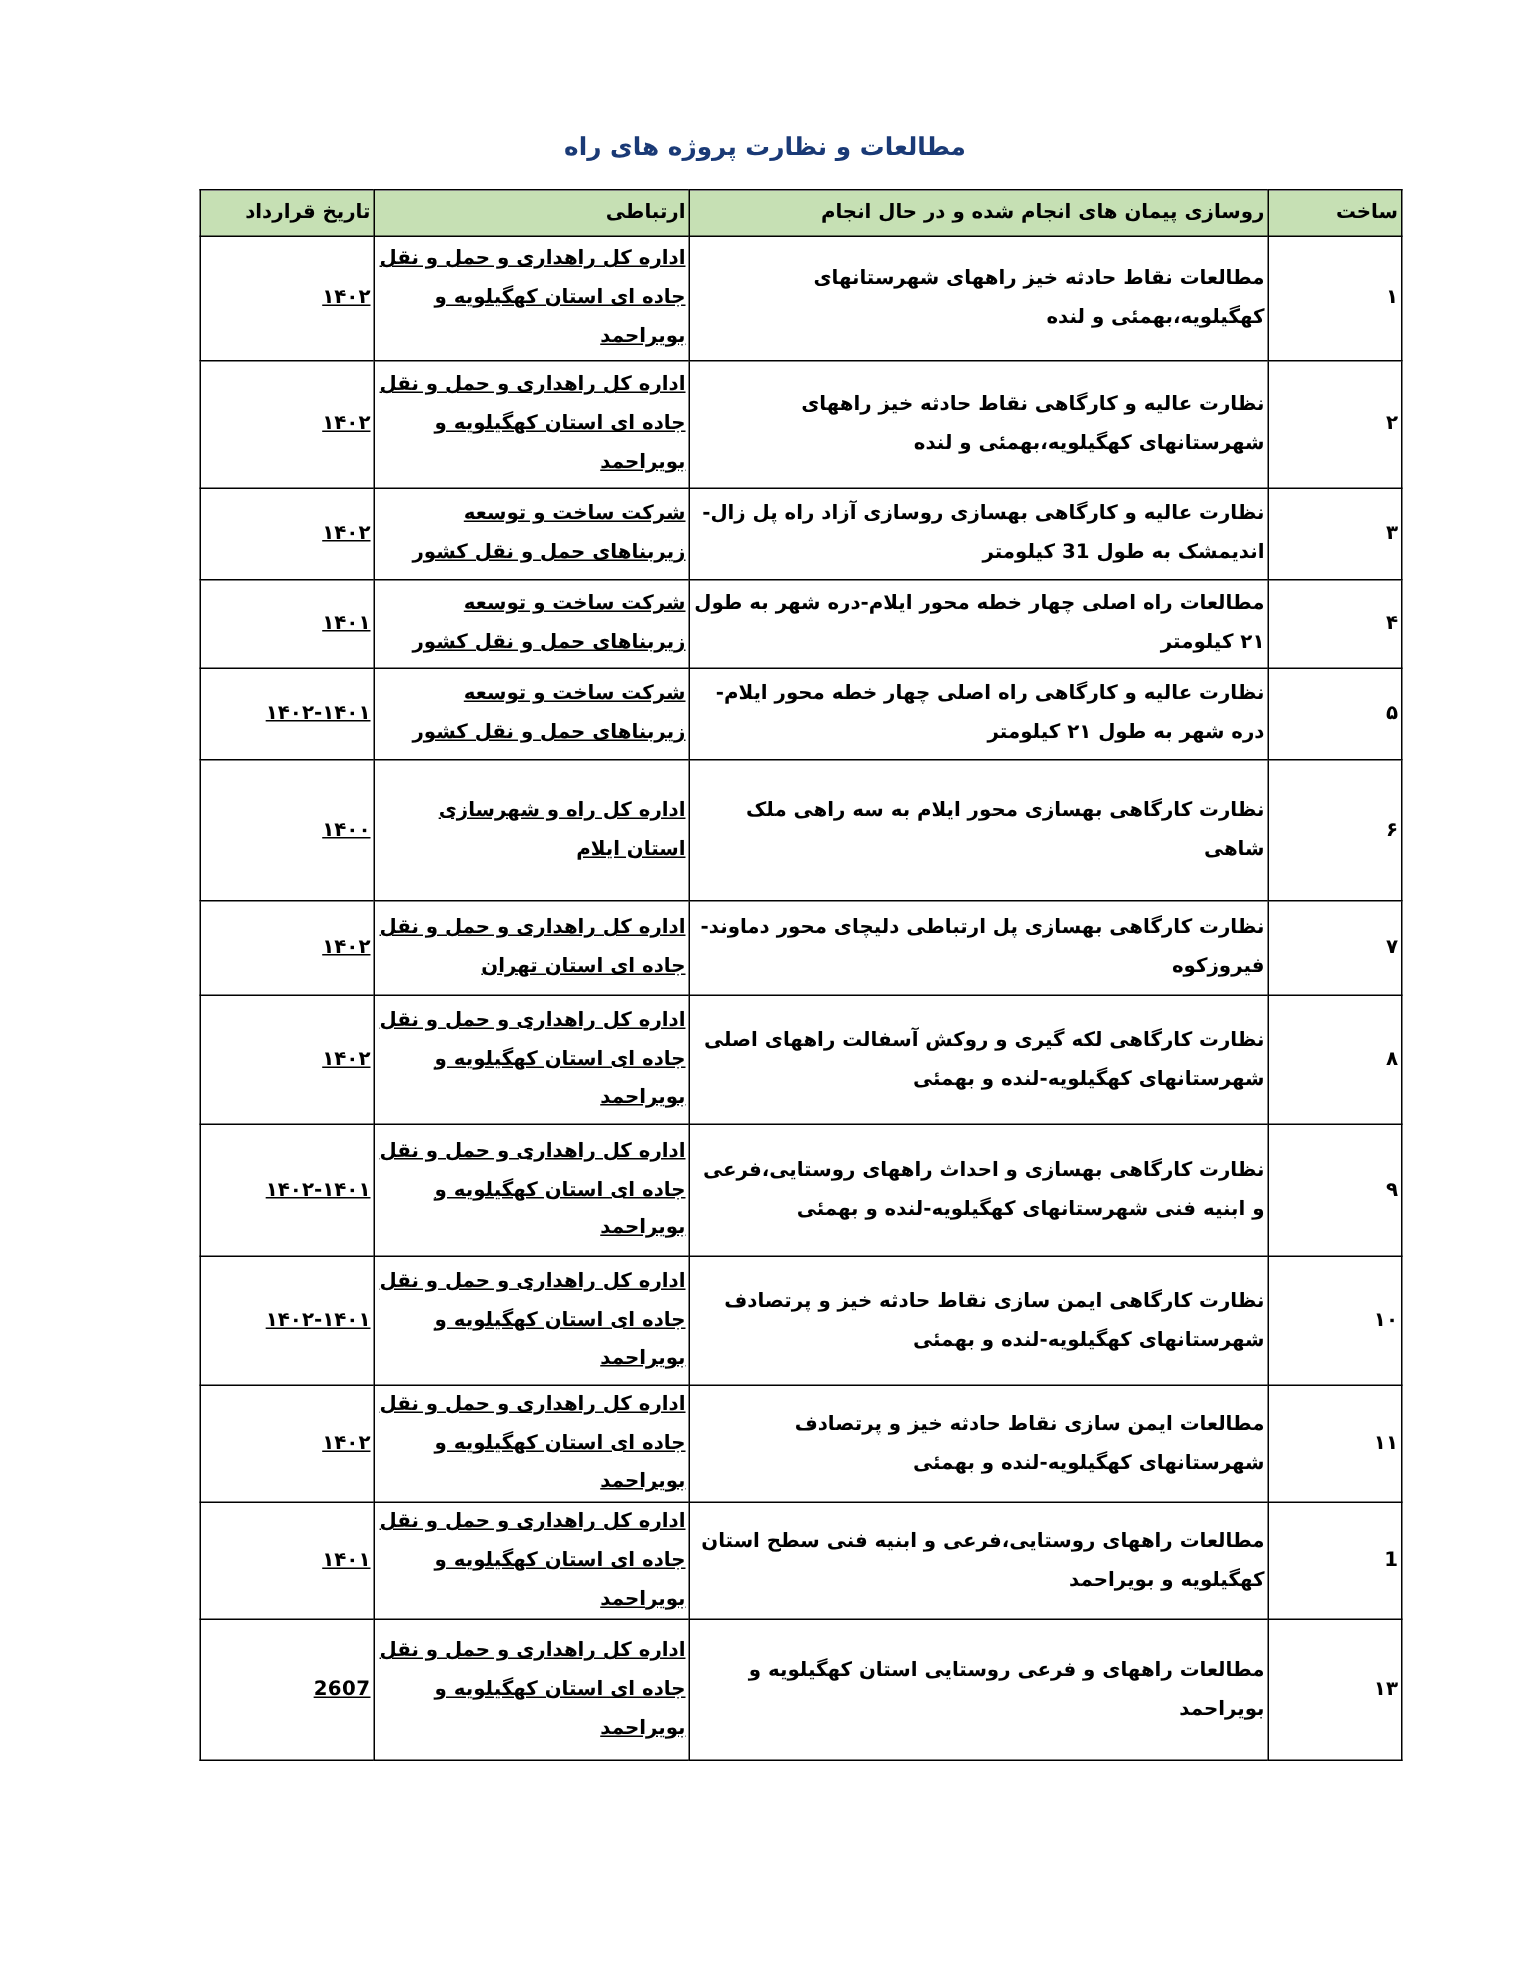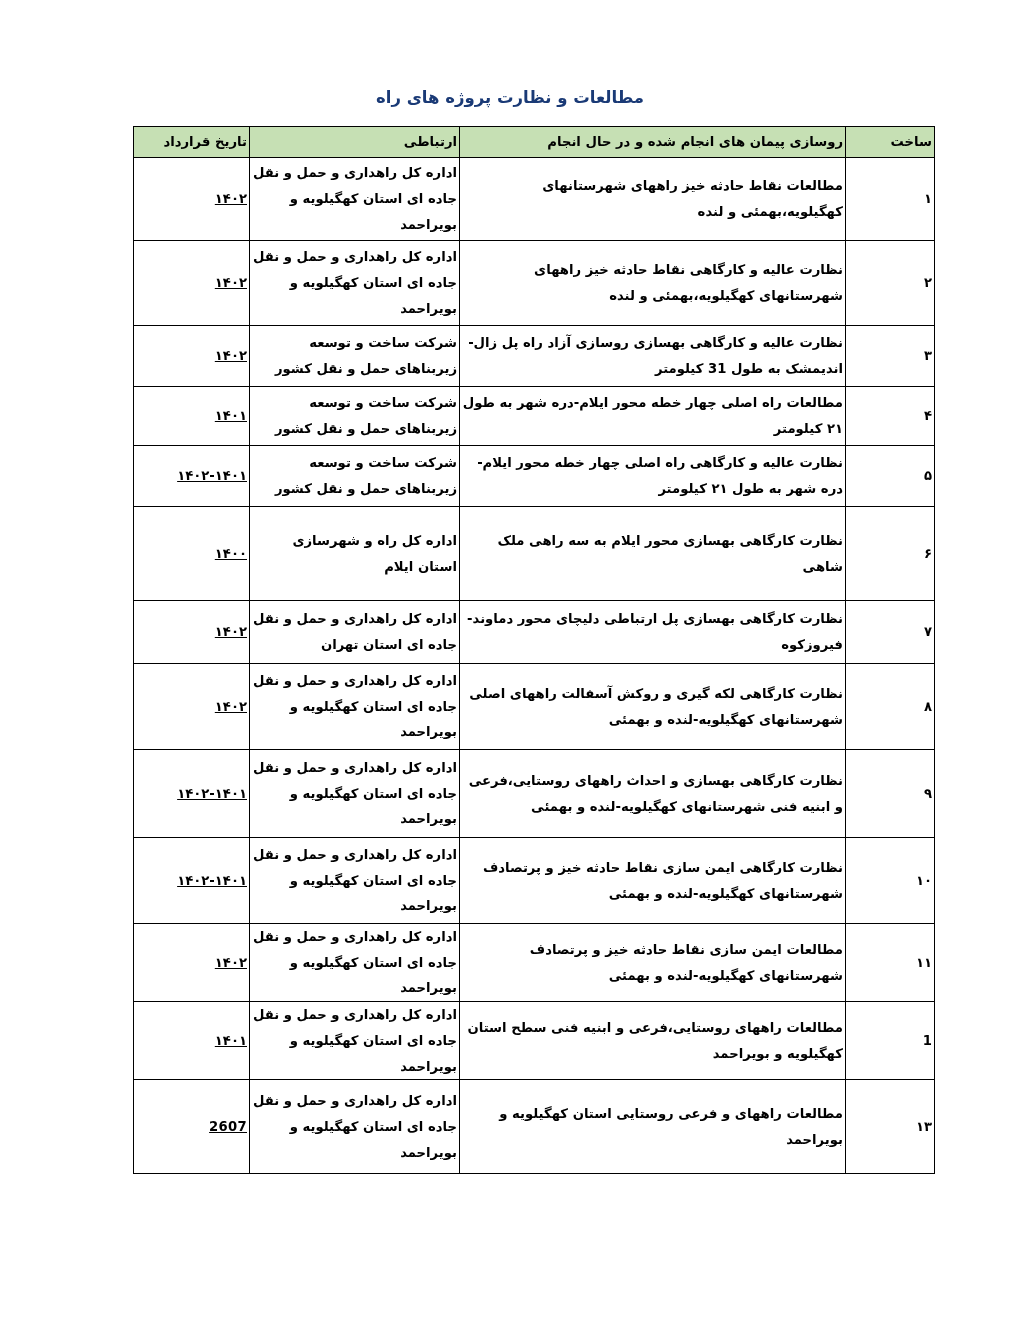--- a/index.html
+++ b/index.html
@@ -87,20 +87,21 @@
     font-size: 13.5px;
     font-weight: bold;
   }
   td.cell-subject {
     line-height: 2.05;
     font-size: 13.2px;
   }
   td.cell-karfarma {
     line-height: 2.0;
     font-size: 13.2px;
+    text-decoration: underline;
   }
   td.cell-date {
     font-size: 13.4px;
     letter-spacing: 0.3px;
     text-decoration: underline;
   }
 
   
   tr.r-h1 td { height: 82px; }
   tr.r-h2 td { height: 84px; }

